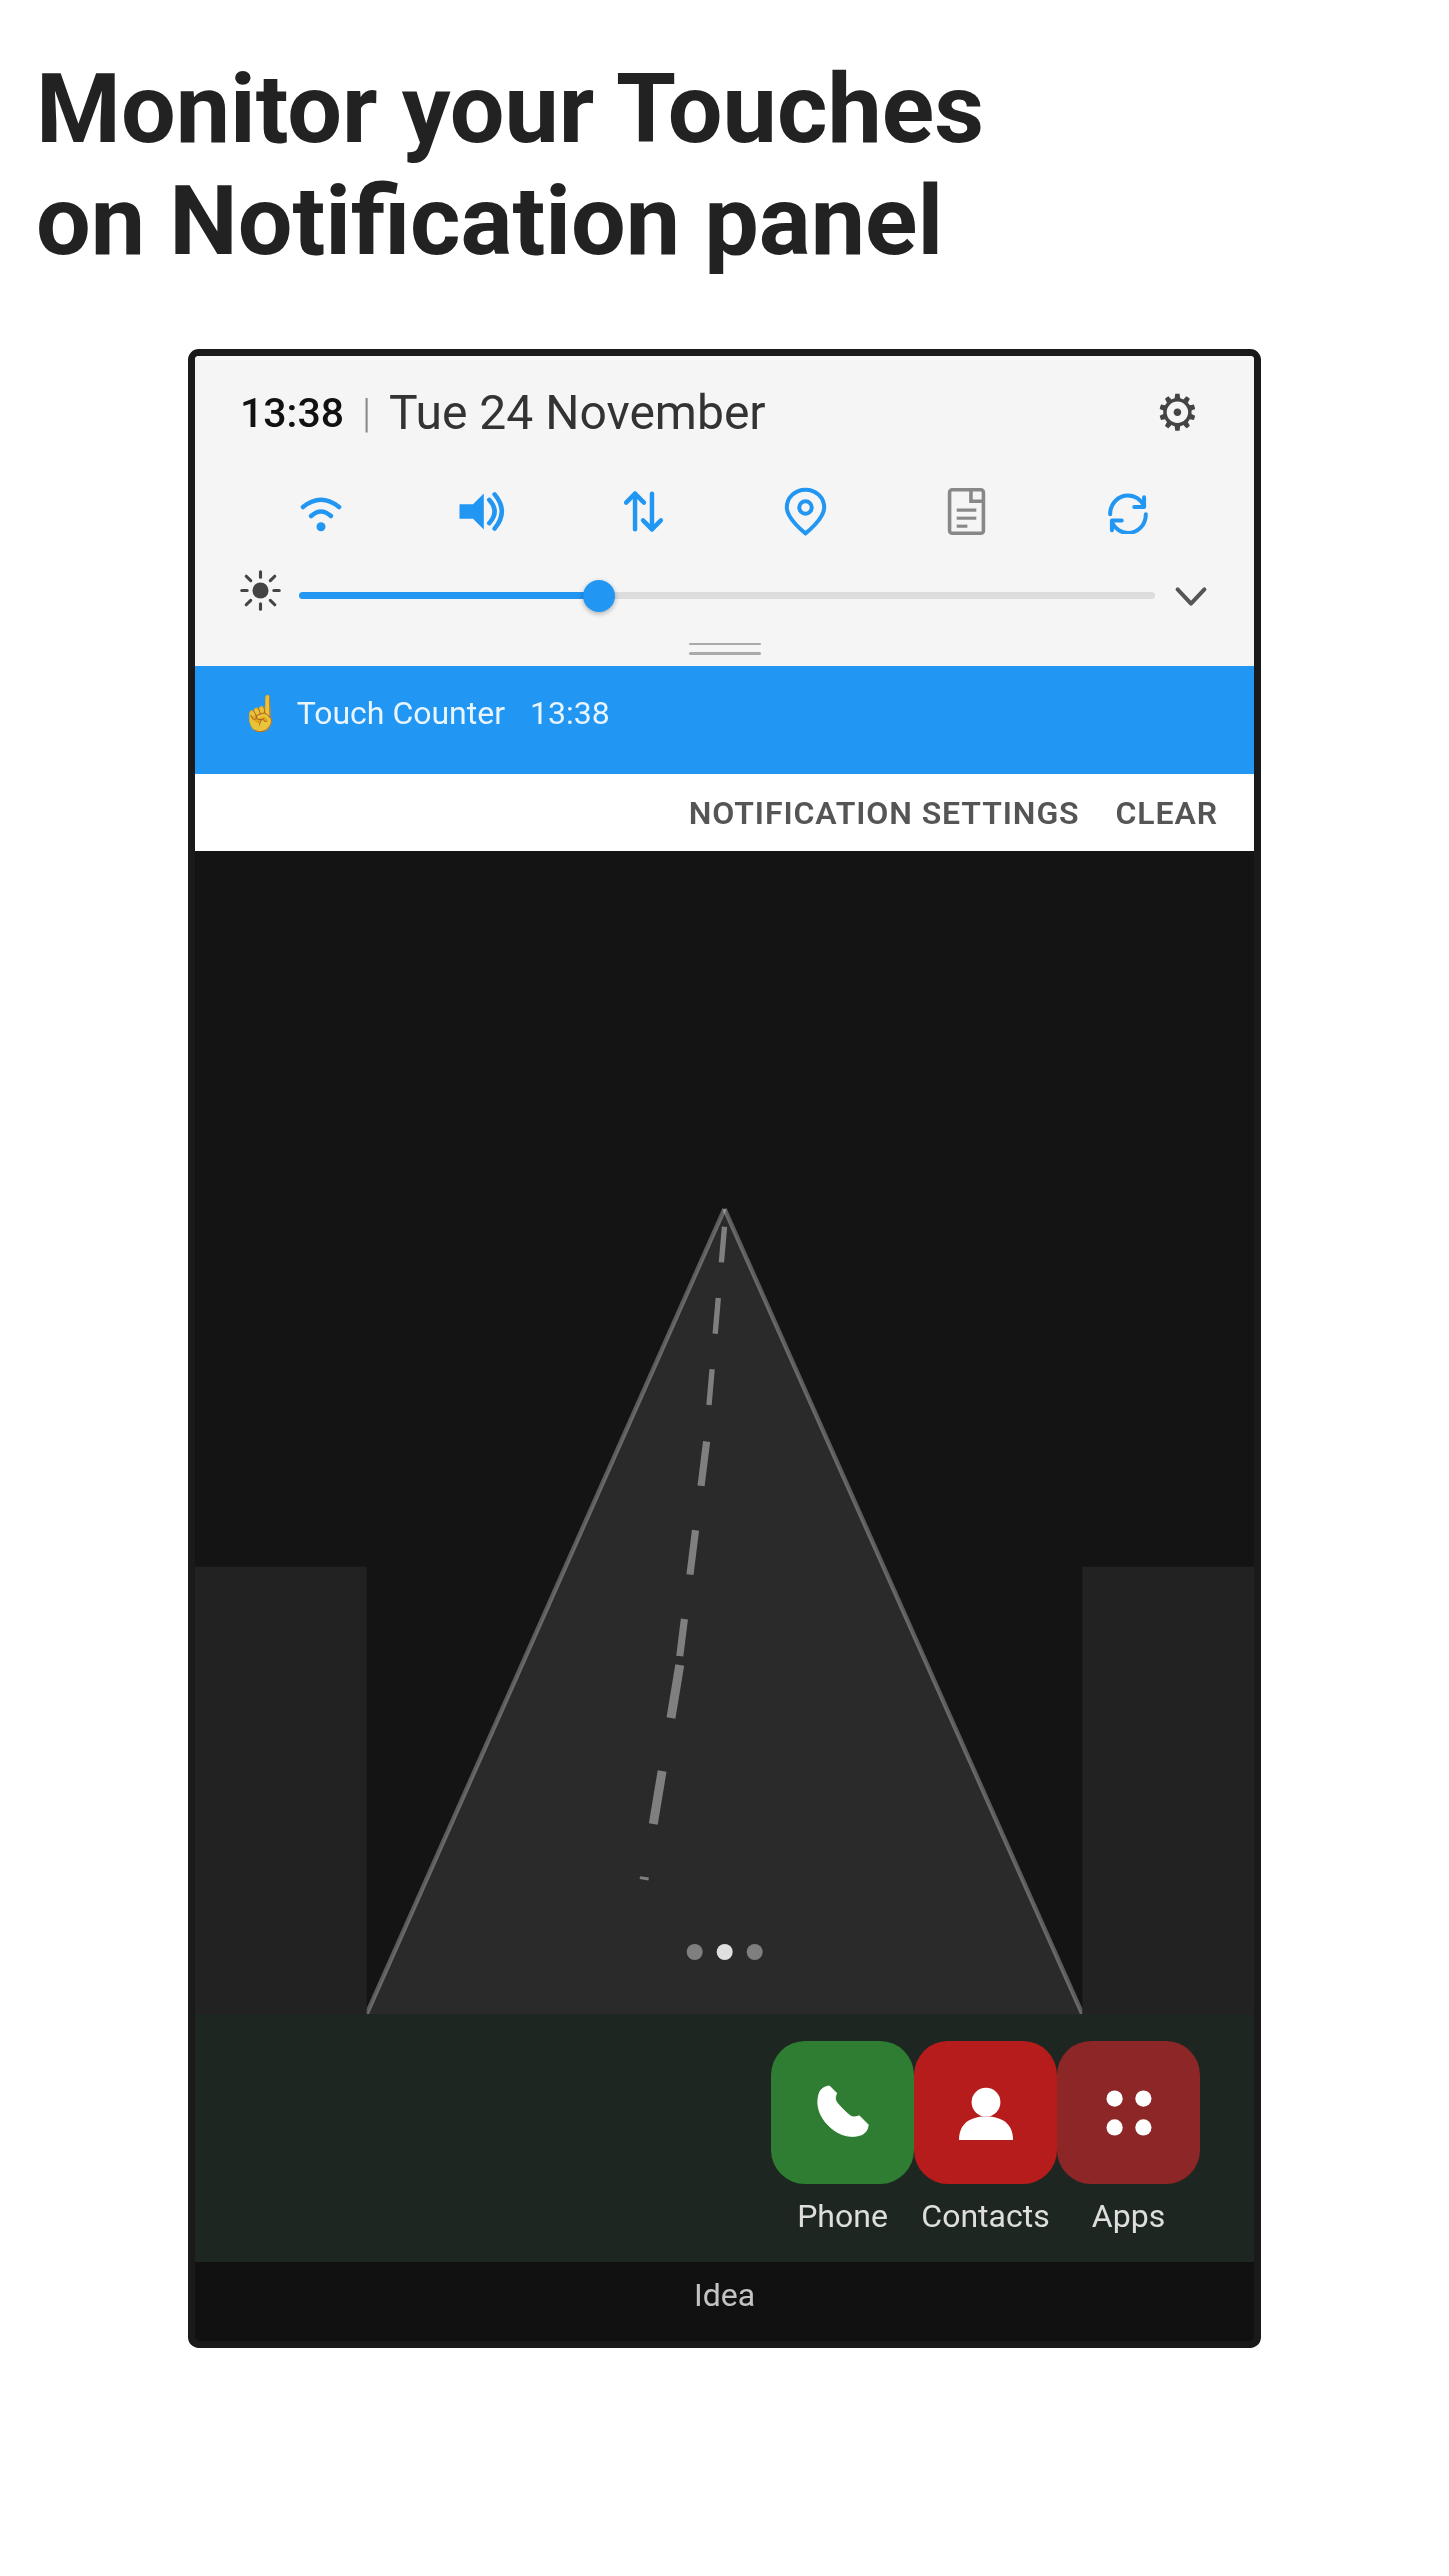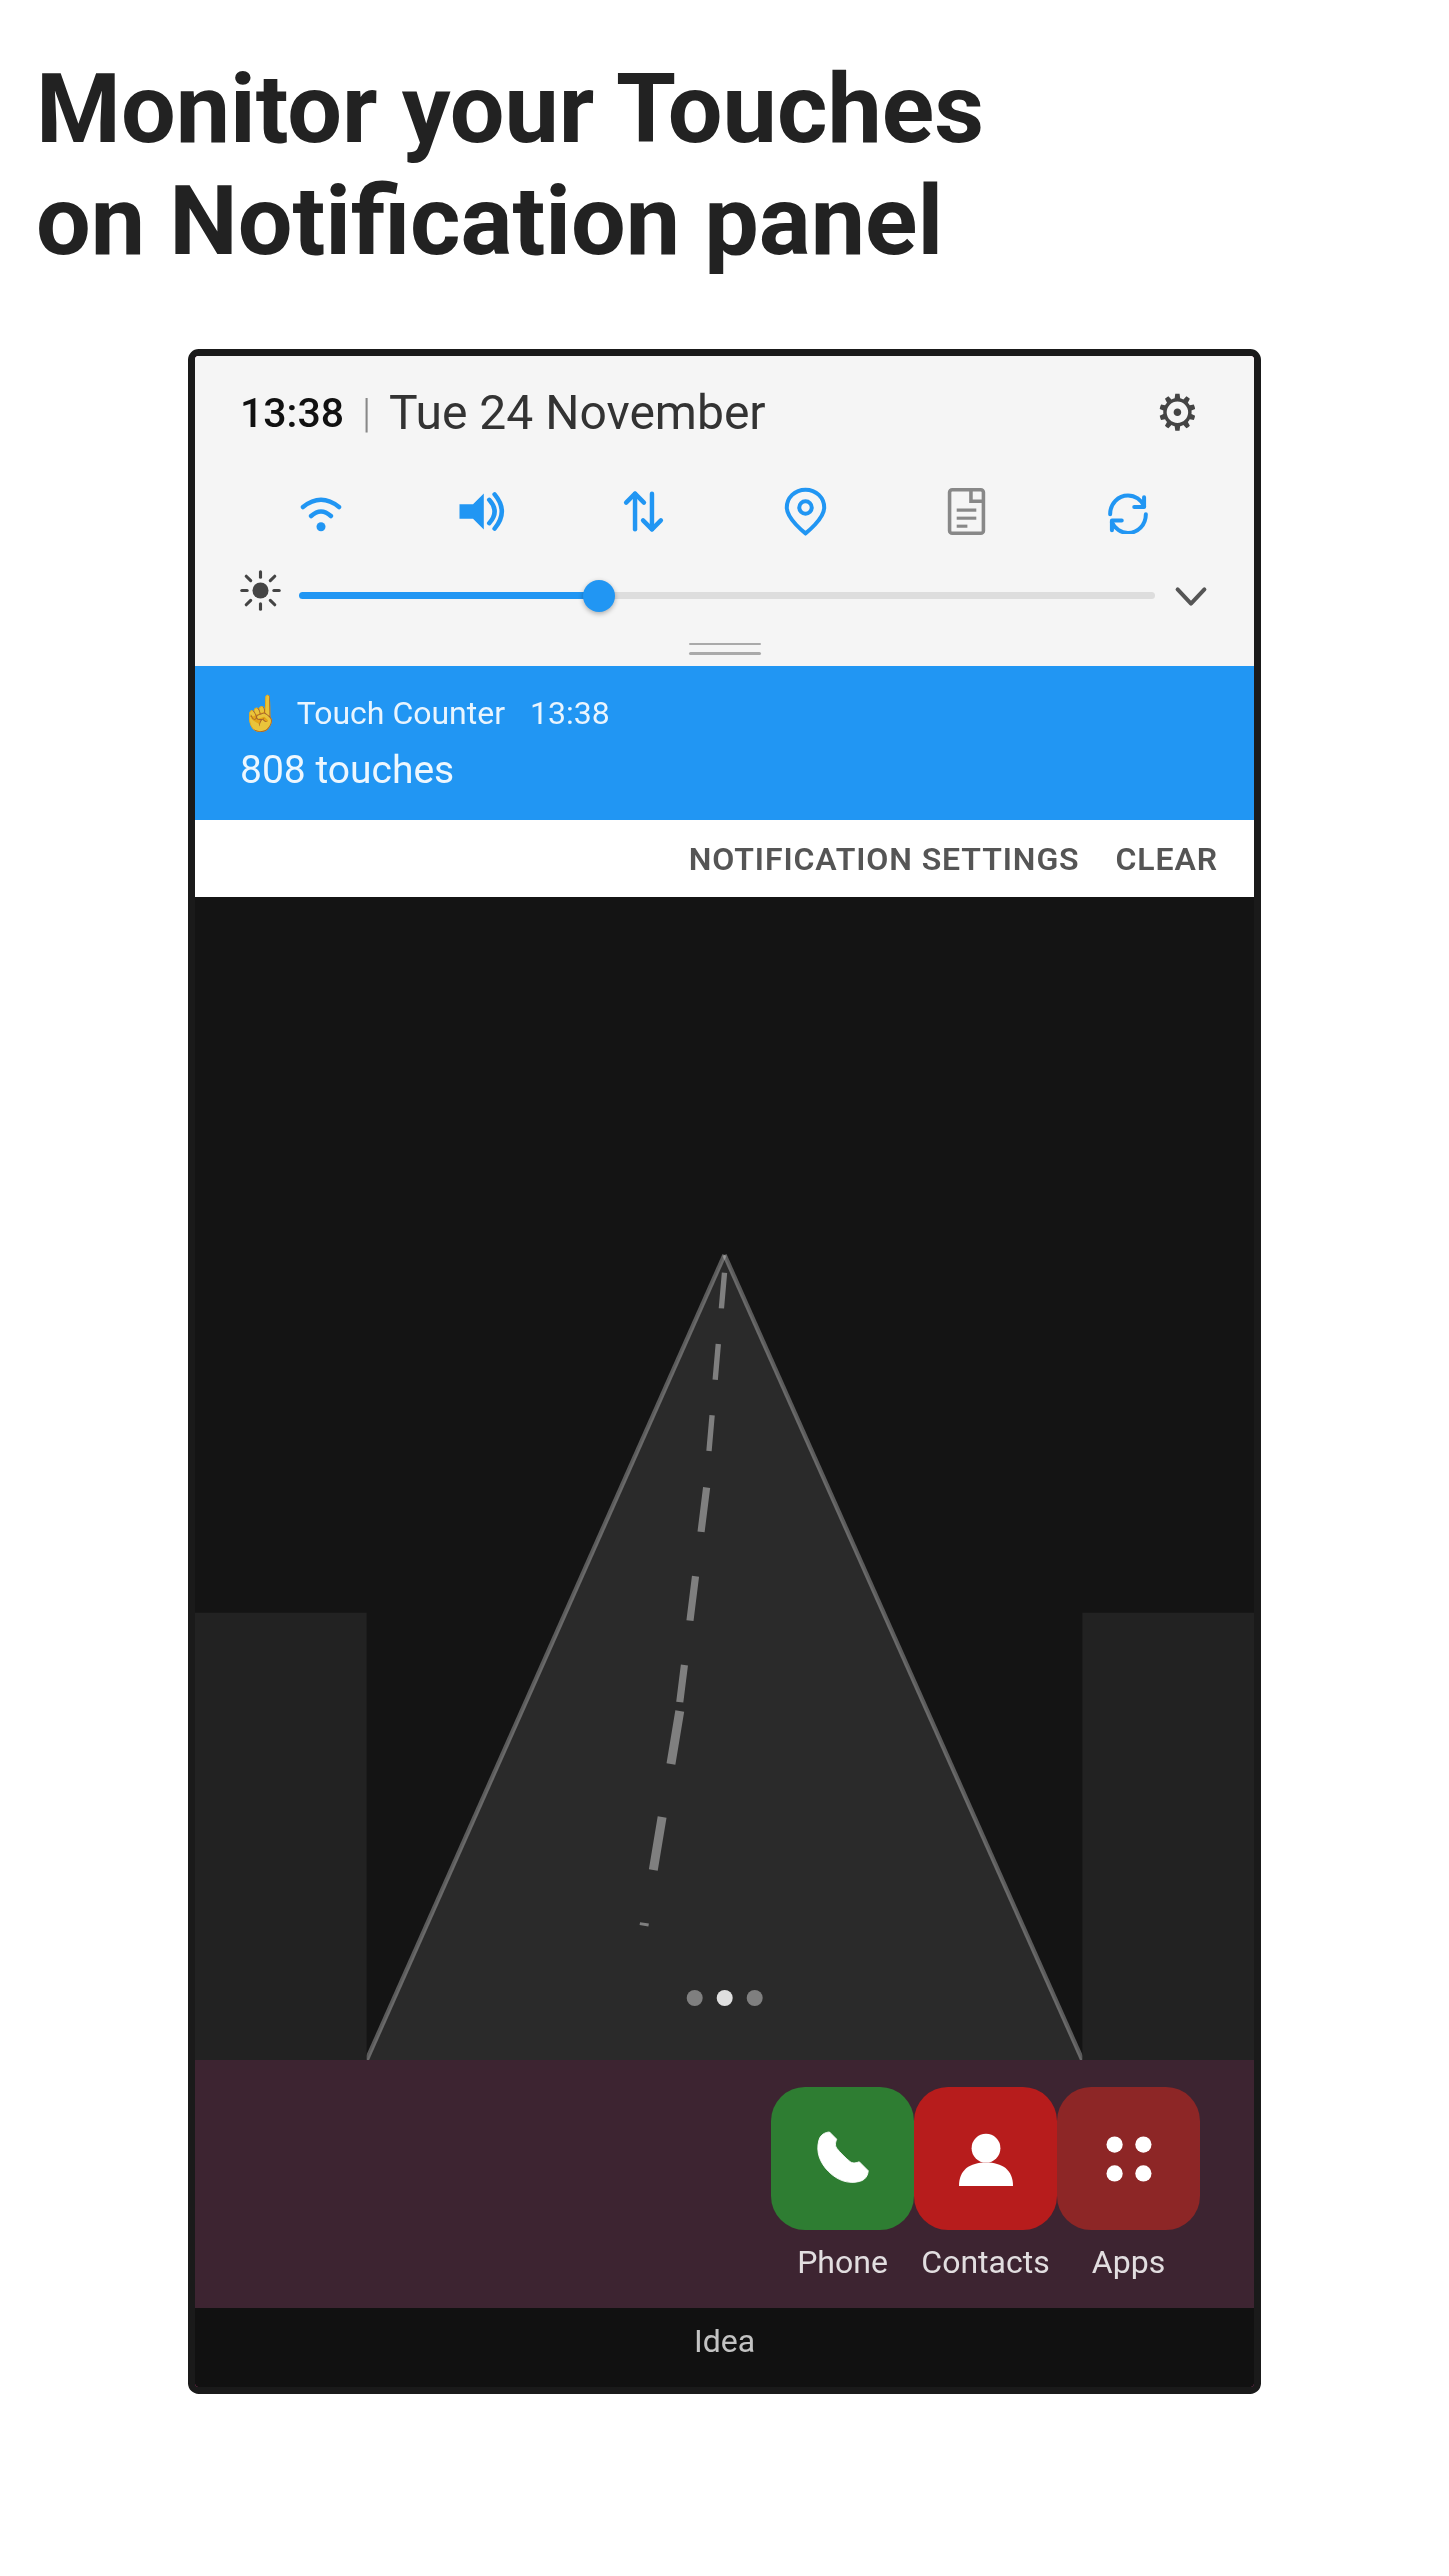--- a/index.html
+++ b/index.html
@@ -20,21 +20,21 @@
       color: #222222;
       text-align: left;
       line-height: 1.15;
       margin-bottom: 72px;
       width: 100%;
       max-width: 1377px;
     }
 
     .phone-container {
       width: 1073px;
-      background: #ec4899;
+      background: #14532d;
       border: 7.2px solid #1a1a1a;
       border-radius: 10.7px;
       overflow: hidden;
       position: relative;
     }
 
     
     .notification-panel {
       background: #f2f2f2;
       width: 100%;
@@ -427,21 +427,20 @@
         <div class="drag-line"></div>
       </div>
     </div>
 
     <div class="notification-card">
       <div class="notif-header">
         <span class="notif-app-icon">☝</span>
         <span class="notif-app-name">Touch Counter</span>
         <span class="notif-time">13:38</span>
       </div>
-      <div class="notif-subtitle">808 touches</div>
     </div>
 
     <div class="notif-actions">
       <span class="notif-action-btn">NOTIFICATION SETTINGS</span>
       <span class="notif-action-btn">CLEAR</span>
     </div>
 
   </div>
 
   <div class="wallpaper-area">

